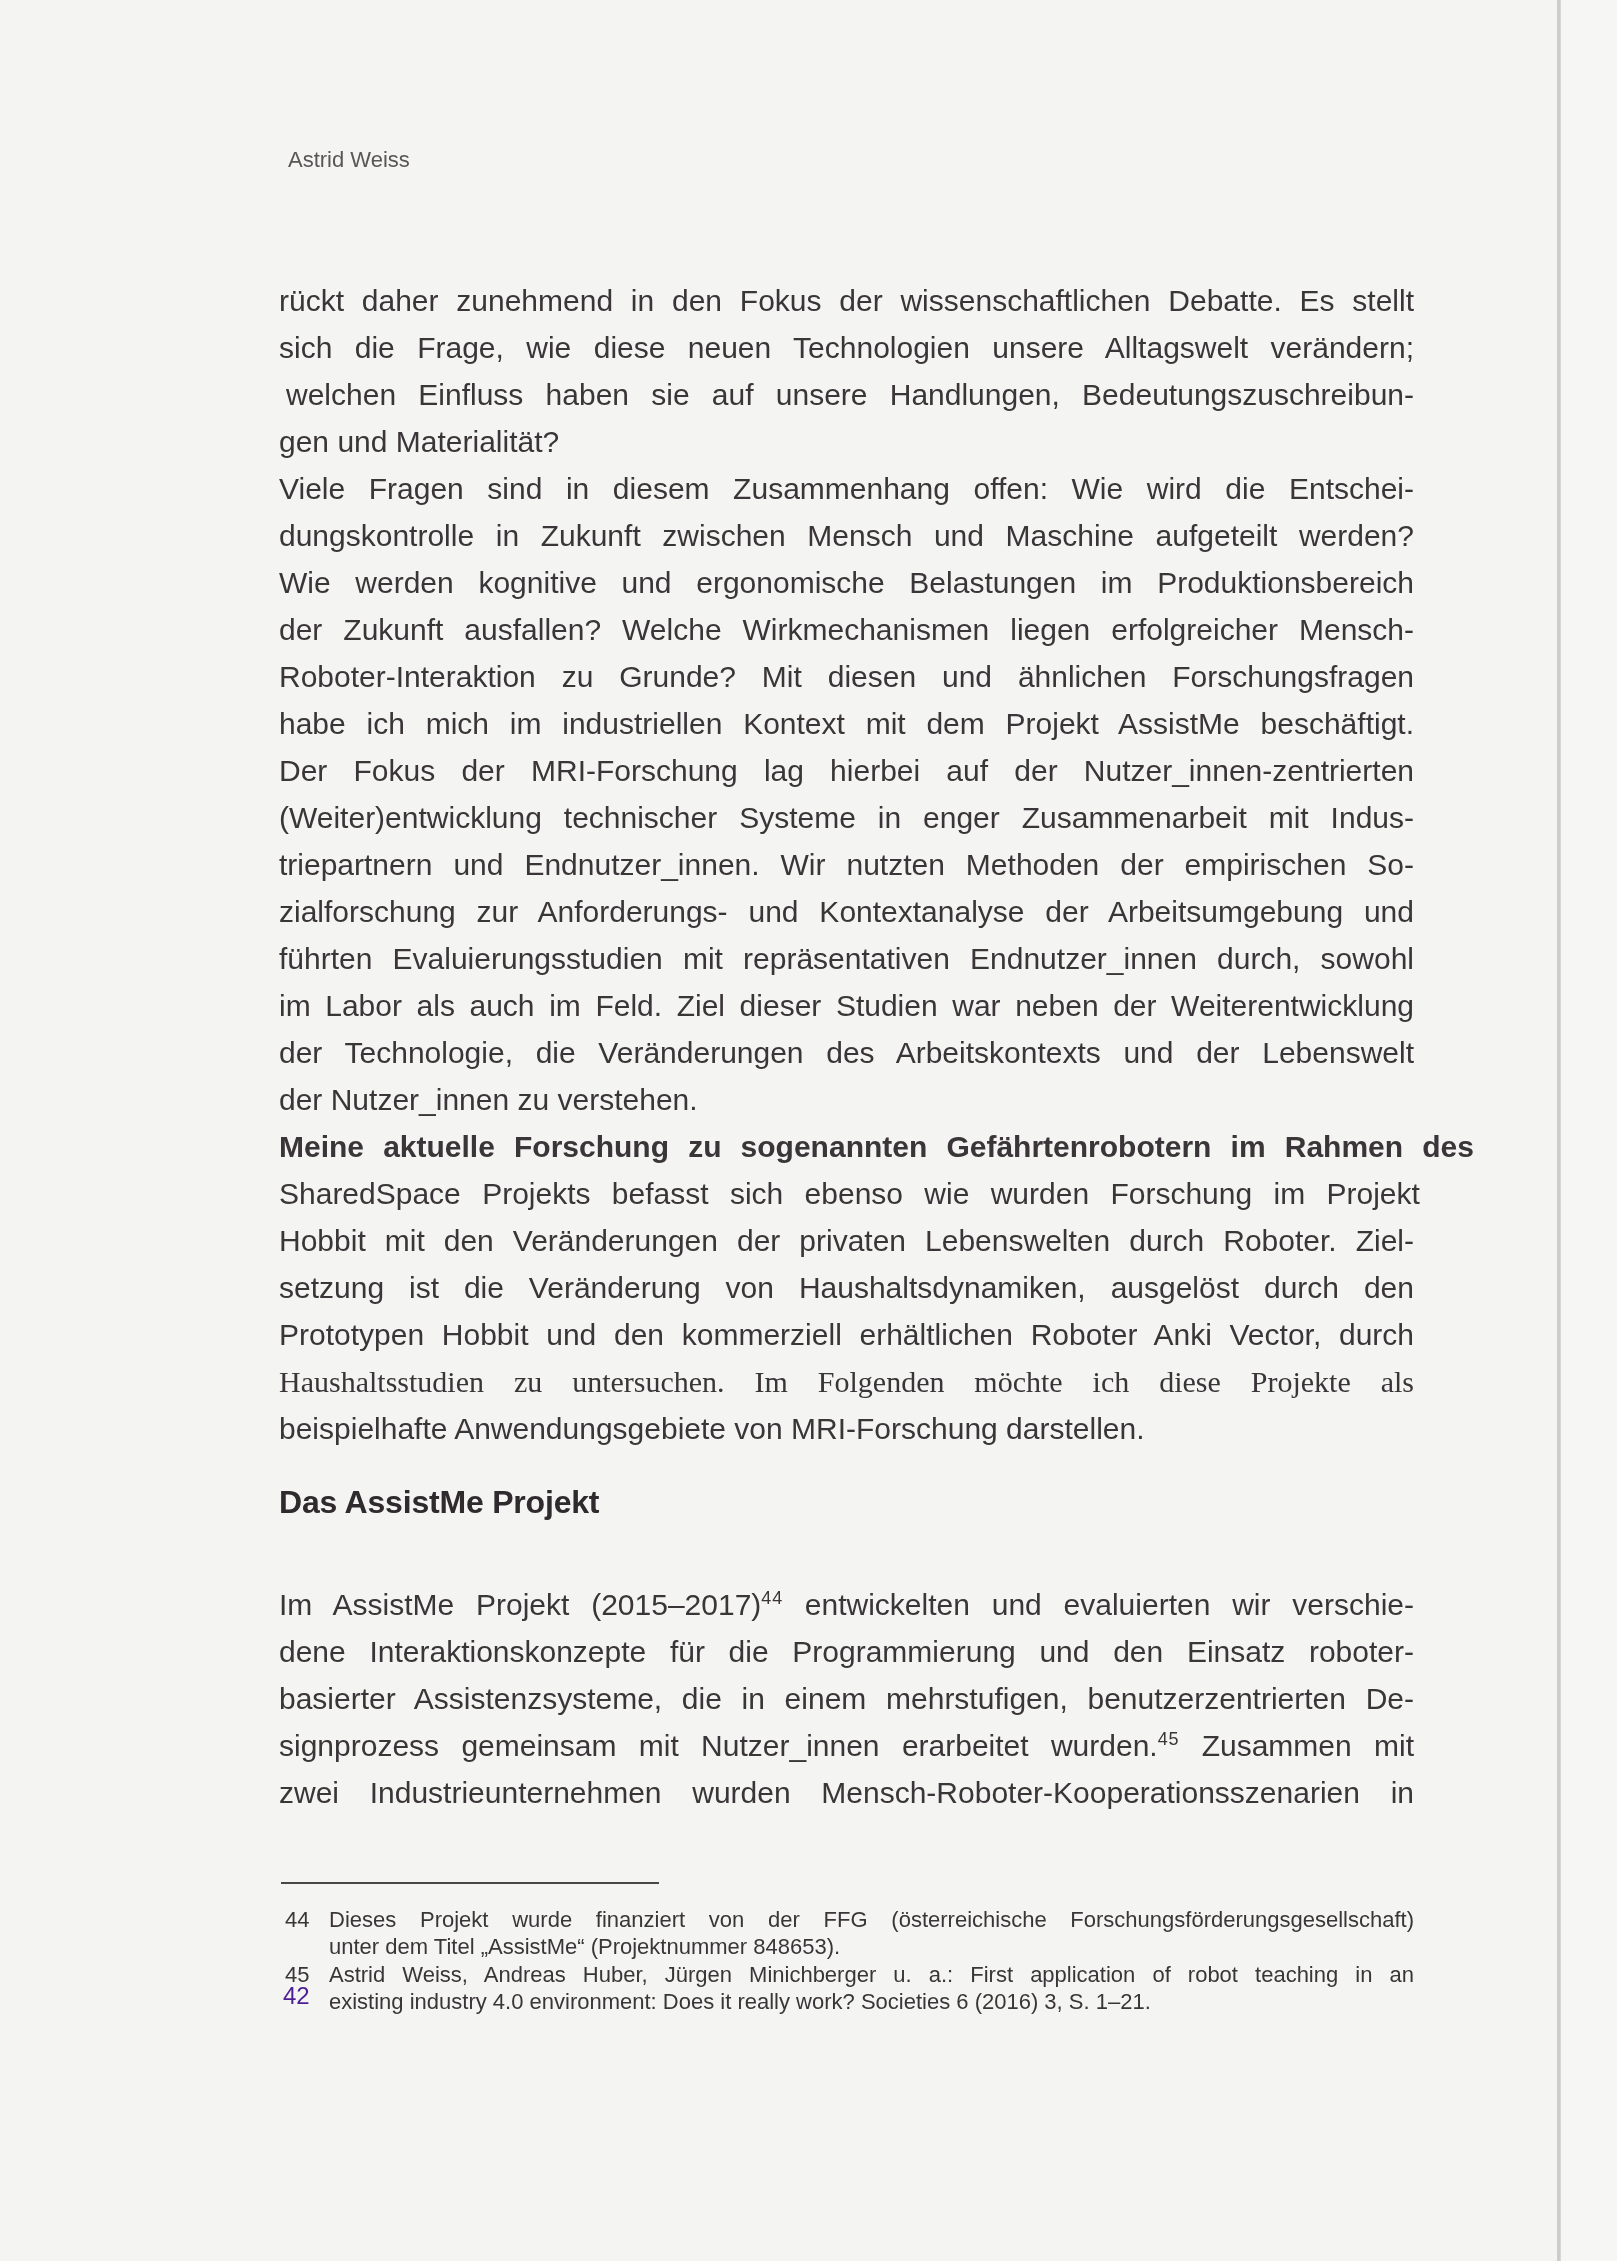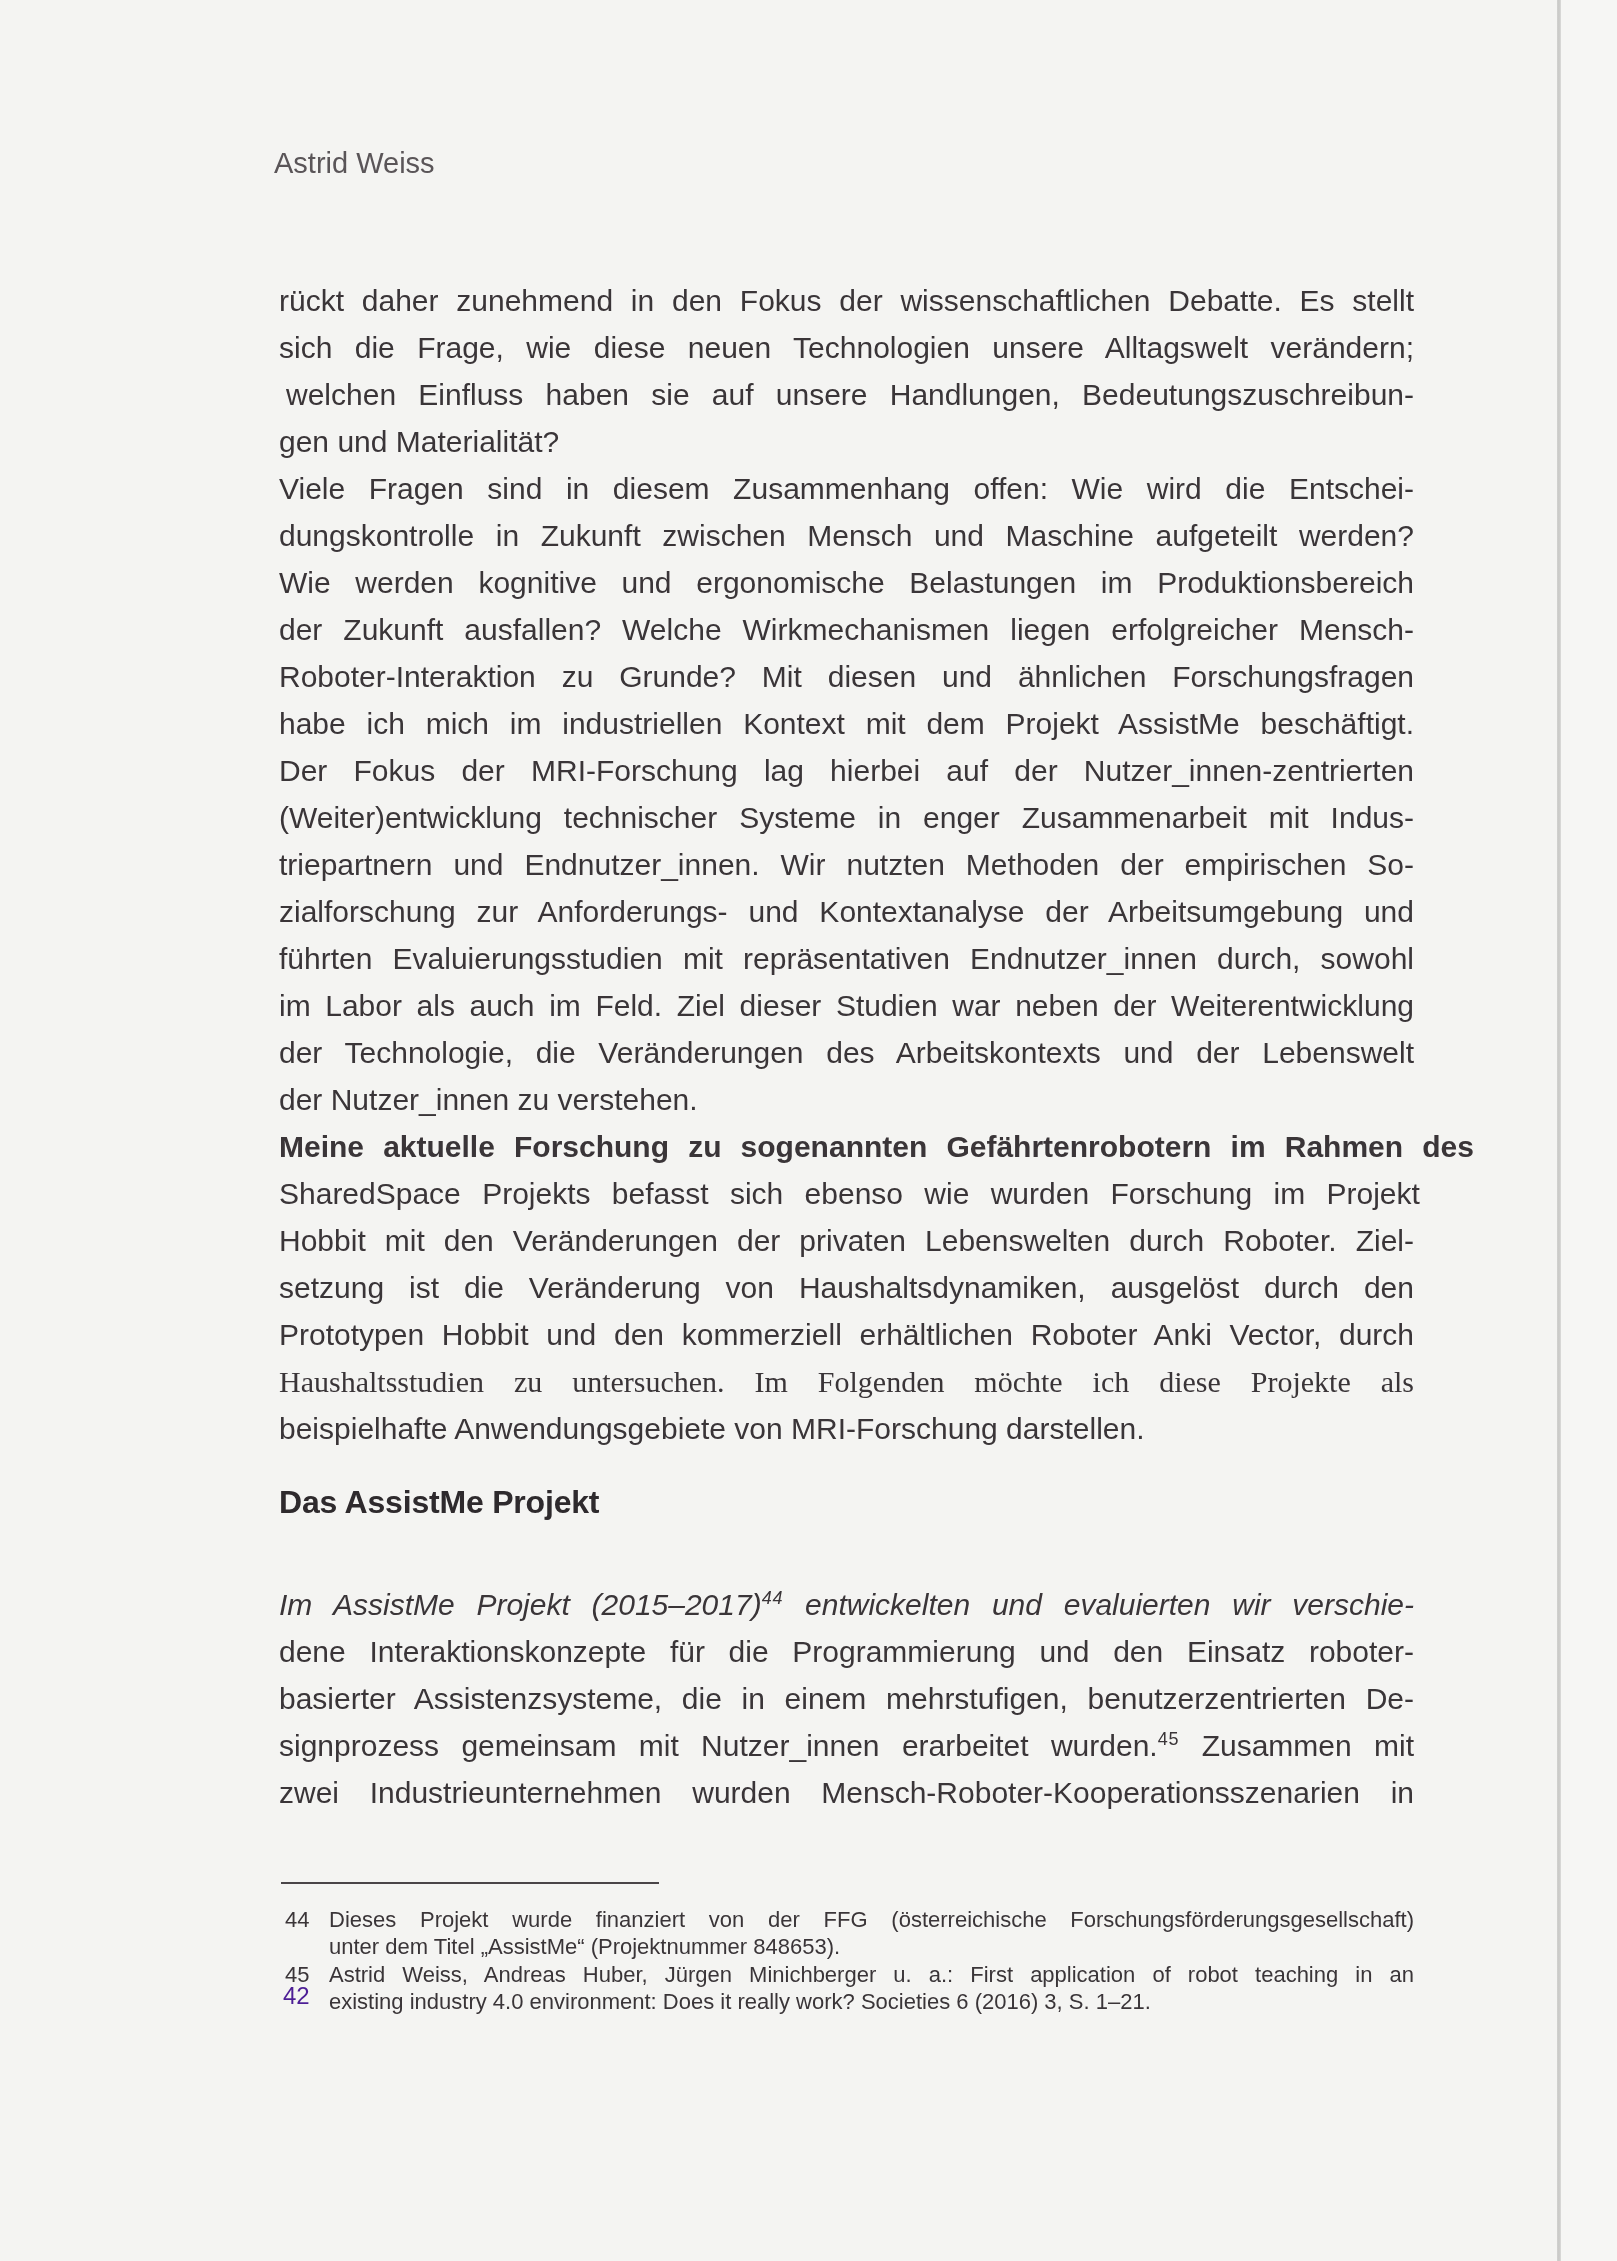--- a/index.html
+++ b/index.html
@@ -26,23 +26,23 @@
     .page-edge-right {
       position: absolute;
       top: 0;
       left: 1561px;
       width: 57px;
       height: 2261px;
       background: #f6f6f4;
     }
     .running-head {
       position: absolute;
-      left: 274px;
+      left: 288px;
       top: 147px;
-      font-size: 29px;
+      font-size: 22px;
       color: #5a5558;
       letter-spacing: 0px;
     }
     .text-column {
       position: absolute;
       left: 279px;
       top: 277px;
       width: 1135px;
     }
     .body-line {
@@ -157,21 +157,21 @@
   <span class="body-line" style="display: block; word-spacing: 9.4px;">Hobbit mit den Veränderungen der privaten Lebenswelten durch Roboter. Ziel-</span>
   <span class="body-line" style="display: block; word-spacing: 15px;">setzung ist die Veränderung von Haushaltsdynamiken, ausgelöst durch den</span>
   <span class="body-line" style="display: block; word-spacing: 8px;">Prototypen Hobbit und den kommerziell erhältlichen Roboter Anki Vector, durch</span>
   <span class="body-line" style="display: block; word-spacing: 9px; font-family: Liberation Serif, serif;">Haushaltsstudien zu untersuchen. Im Folgenden möchte ich diese Projekte als</span>
   <span class="body-line last">beispielhafte Anwendungsgebiete von MRI-Forschung darstellen.</span>
 </div>
 
 <div class="heading">Das AssistMe Projekt</div>
 
 <div class="text-column-2">
-  <span class="body-line" style="display: block; word-spacing: 12px; font-style: italic;"><span>Im AssistMe Projekt (2015–2017)</span><sup>44</sup><span> entwickelten und evaluierten wir verschie-</span></span>
+  <span class="body-line" style="display: block; word-spacing: 12px;"><span>Im AssistMe Projekt (2015–2017)</span><sup>44</sup><span> entwickelten und evaluierten wir verschie-</span></span>
   <span class="body-line" style="display: block; word-spacing: 14px;">dene Interaktionskonzepte für die Programmierung und den Einsatz roboter-</span>
   <span class="body-line" style="display: block; word-spacing: 9.7px;">basierter Assistenzsysteme, die in einem mehrstufigen, benutzerzentrierten De-</span>
   <span class="body-line" style="display: block; word-spacing: 12.4px;"><span>signprozess gemeinsam mit Nutzer_innen erarbeitet wurden.</span><sup>45</sup><span> Zusammen mit</span></span>
   <span class="body-line" style="display: block; word-spacing: 19.4px;">zwei Industrieunternehmen wurden Mensch-Roboter-Kooperationsszenarien in</span>
 </div>
 
 <div class="footnote-rule"></div>
 
 <div class="footnotes">
   <div class="footnote">

